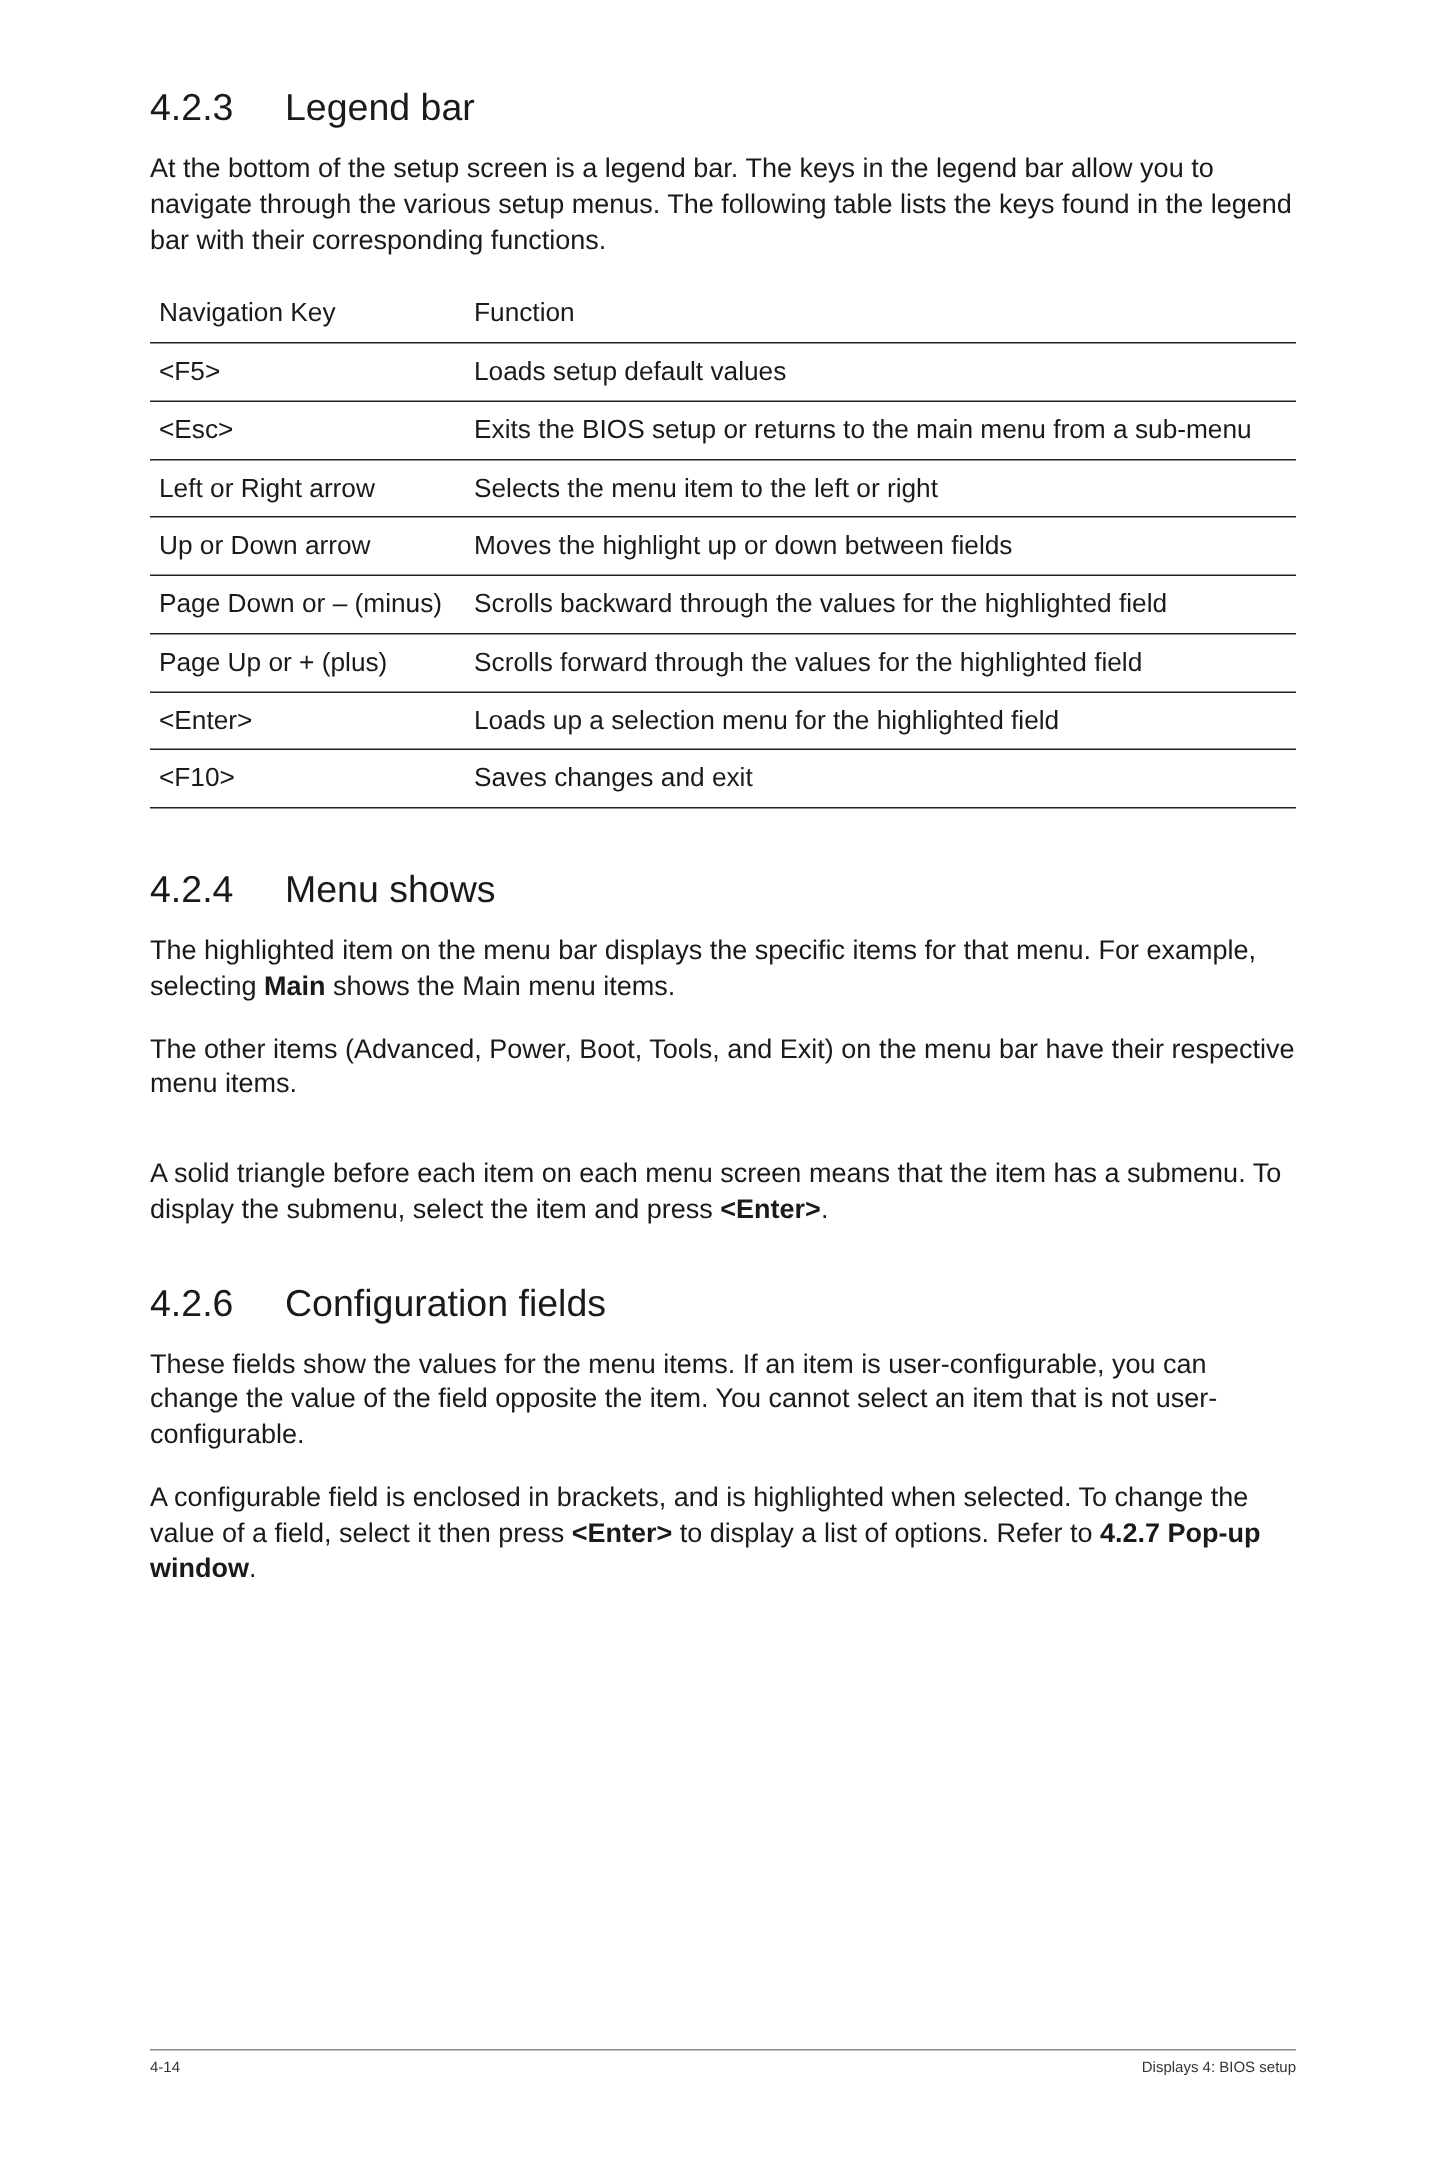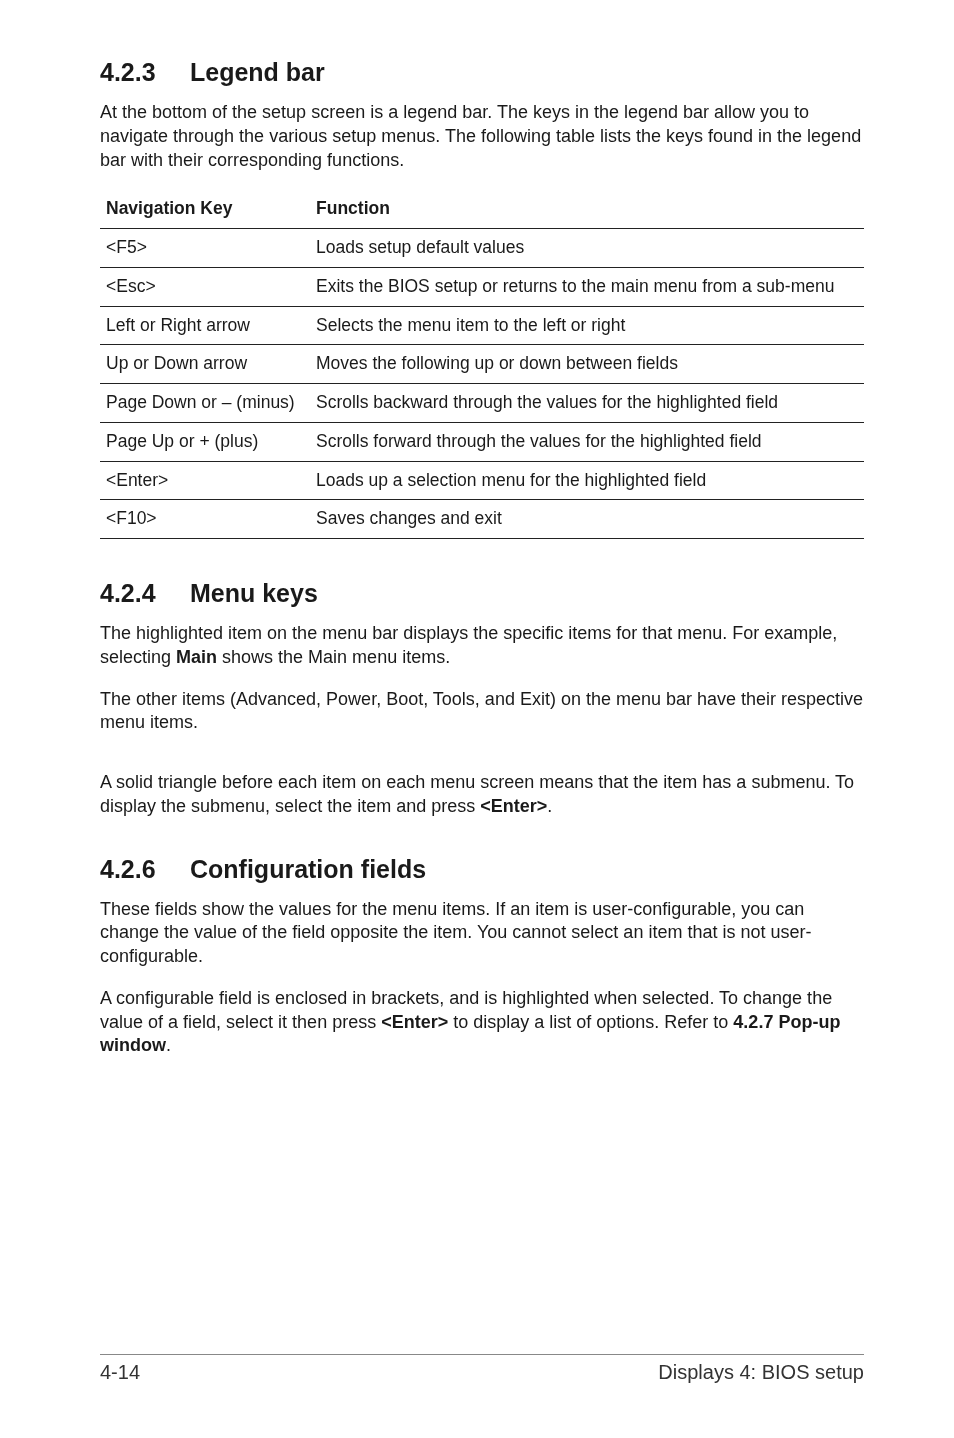--- a/index.html
+++ b/index.html
@@ -7,21 +7,21 @@
       width: 954px;
       height: 1438px;
       font-family: Arial, Helvetica, sans-serif;
       color: #1a1a1a;
       background: #fff;
       position: relative;
       padding: 58px 90px 0 100px;
     }
     .section-heading {
       font-size: 25px;
-      font-weight: bold;
+      font-weight: normal;
       margin-bottom: 14px;
       display: flex;
     }
     .section-heading .num {
       width: 90px;
       flex-shrink: 0;
     }
     p {
       font-size: 18px;
       line-height: 1.32;
@@ -35,33 +35,33 @@
       margin-bottom: 40px;
     }
     th, td {
       text-align: left;
       font-size: 17.5px;
       line-height: 1.3;
       padding: 7px 6px 8px 6px;
       border-bottom: 1px solid #222;
       vertical-align: top;
     }
-    th { font-weight: bold; border-bottom: 1px solid #222; margin-top: 48px; }
+    th { font-weight: normal; border-bottom: 1px solid #222; margin-top: 48px; }
     td.key-col { width: 210px; }
     .sec-block { margin-bottom: 36px; }
     .footer {
       position: absolute;
       bottom: 54px;
       left: 100px;
       right: 90px;
       border-top: 1px solid #888;
       padding-top: 6px;
       display: flex;
       justify-content: space-between;
-      font-size: 20px;
+      font-size: 10px;
       color: #333;
       margin-top: 44px;
     }
   </style>
 </head>
 <body>
 
 <div class="sec-block">
   <h2 class="section-heading">
     <span class="num">4.2.3</span>
@@ -84,21 +84,21 @@
       <tr>
           <td class="key-col">&lt;Esc&gt;</td>
           <td>Exits the BIOS setup or returns to the main menu from a sub-menu</td>
         </tr>
       <tr>
           <td class="key-col">Left or Right arrow</td>
           <td>Selects the menu item to the left or right</td>
         </tr>
       <tr>
           <td class="key-col">Up or Down arrow</td>
-          <td>Moves the following up or down between fields</td>
+          <td>Moves the highlight up or down between fields</td>
         </tr>
       <tr>
           <td class="key-col">Page Down or – (minus)</td>
           <td>Scrolls backward through the values for the highlighted field</td>
         </tr>
       <tr>
           <td class="key-col">Page Up or + (plus)</td>
           <td>Scrolls forward through the values for the highlighted field</td>
         </tr>
       <tr>
@@ -109,21 +109,21 @@
           <td class="key-col">&lt;F10&gt;</td>
           <td>Saves changes and exit</td>
         </tr>
     </tbody>
   </table>
 </div>
 
 <div class="sec-block">
   <h2 class="section-heading">
     <span class="num">4.2.4</span>
-    <span>Menu keys</span>
+    <span>Menu shows</span>
   </h2>
   <p class="body-para"><span>The highlighted item on the menu bar displays the specific items for that menu. For example, selecting </span><b>Main</b><span> shows the Main menu items.</span></p>
   <p class="body-para">The other items (Advanced, Power, Boot, Tools, and Exit) on the menu bar have their respective menu items.</p>
 </div>
 
 <div class="sec-block">
   <p class="body-para"><span>A solid triangle before each item on each menu screen means that the item has a submenu. To display the submenu, select the item and press </span><b>&lt;Enter&gt;</b><span>.</span></p>
 </div>
 
 <div class="sec-block">

